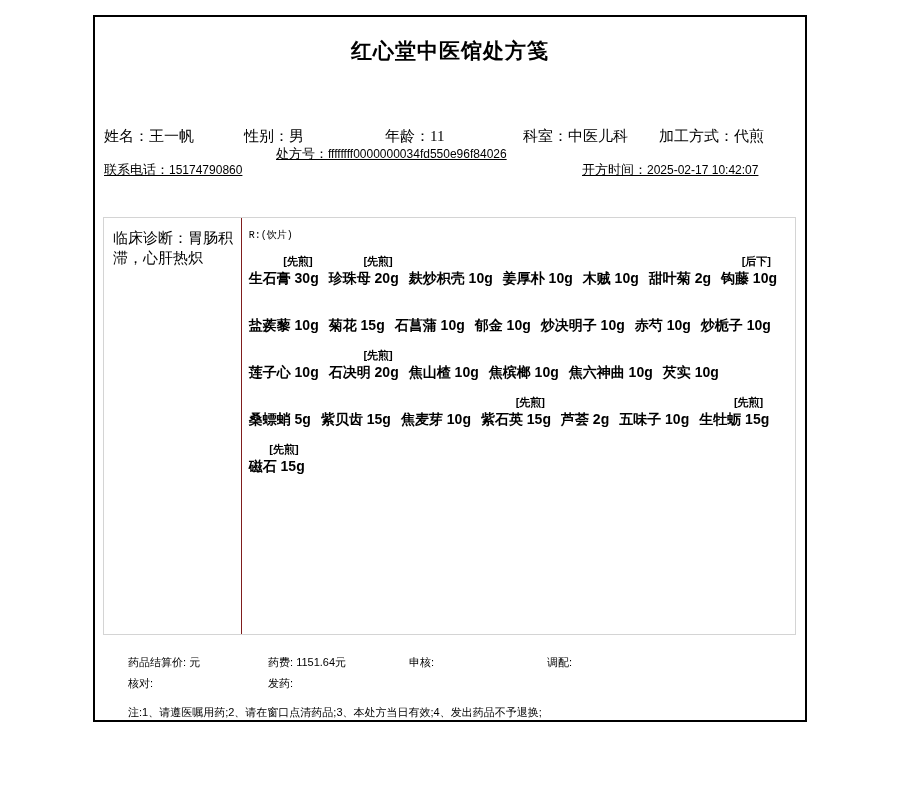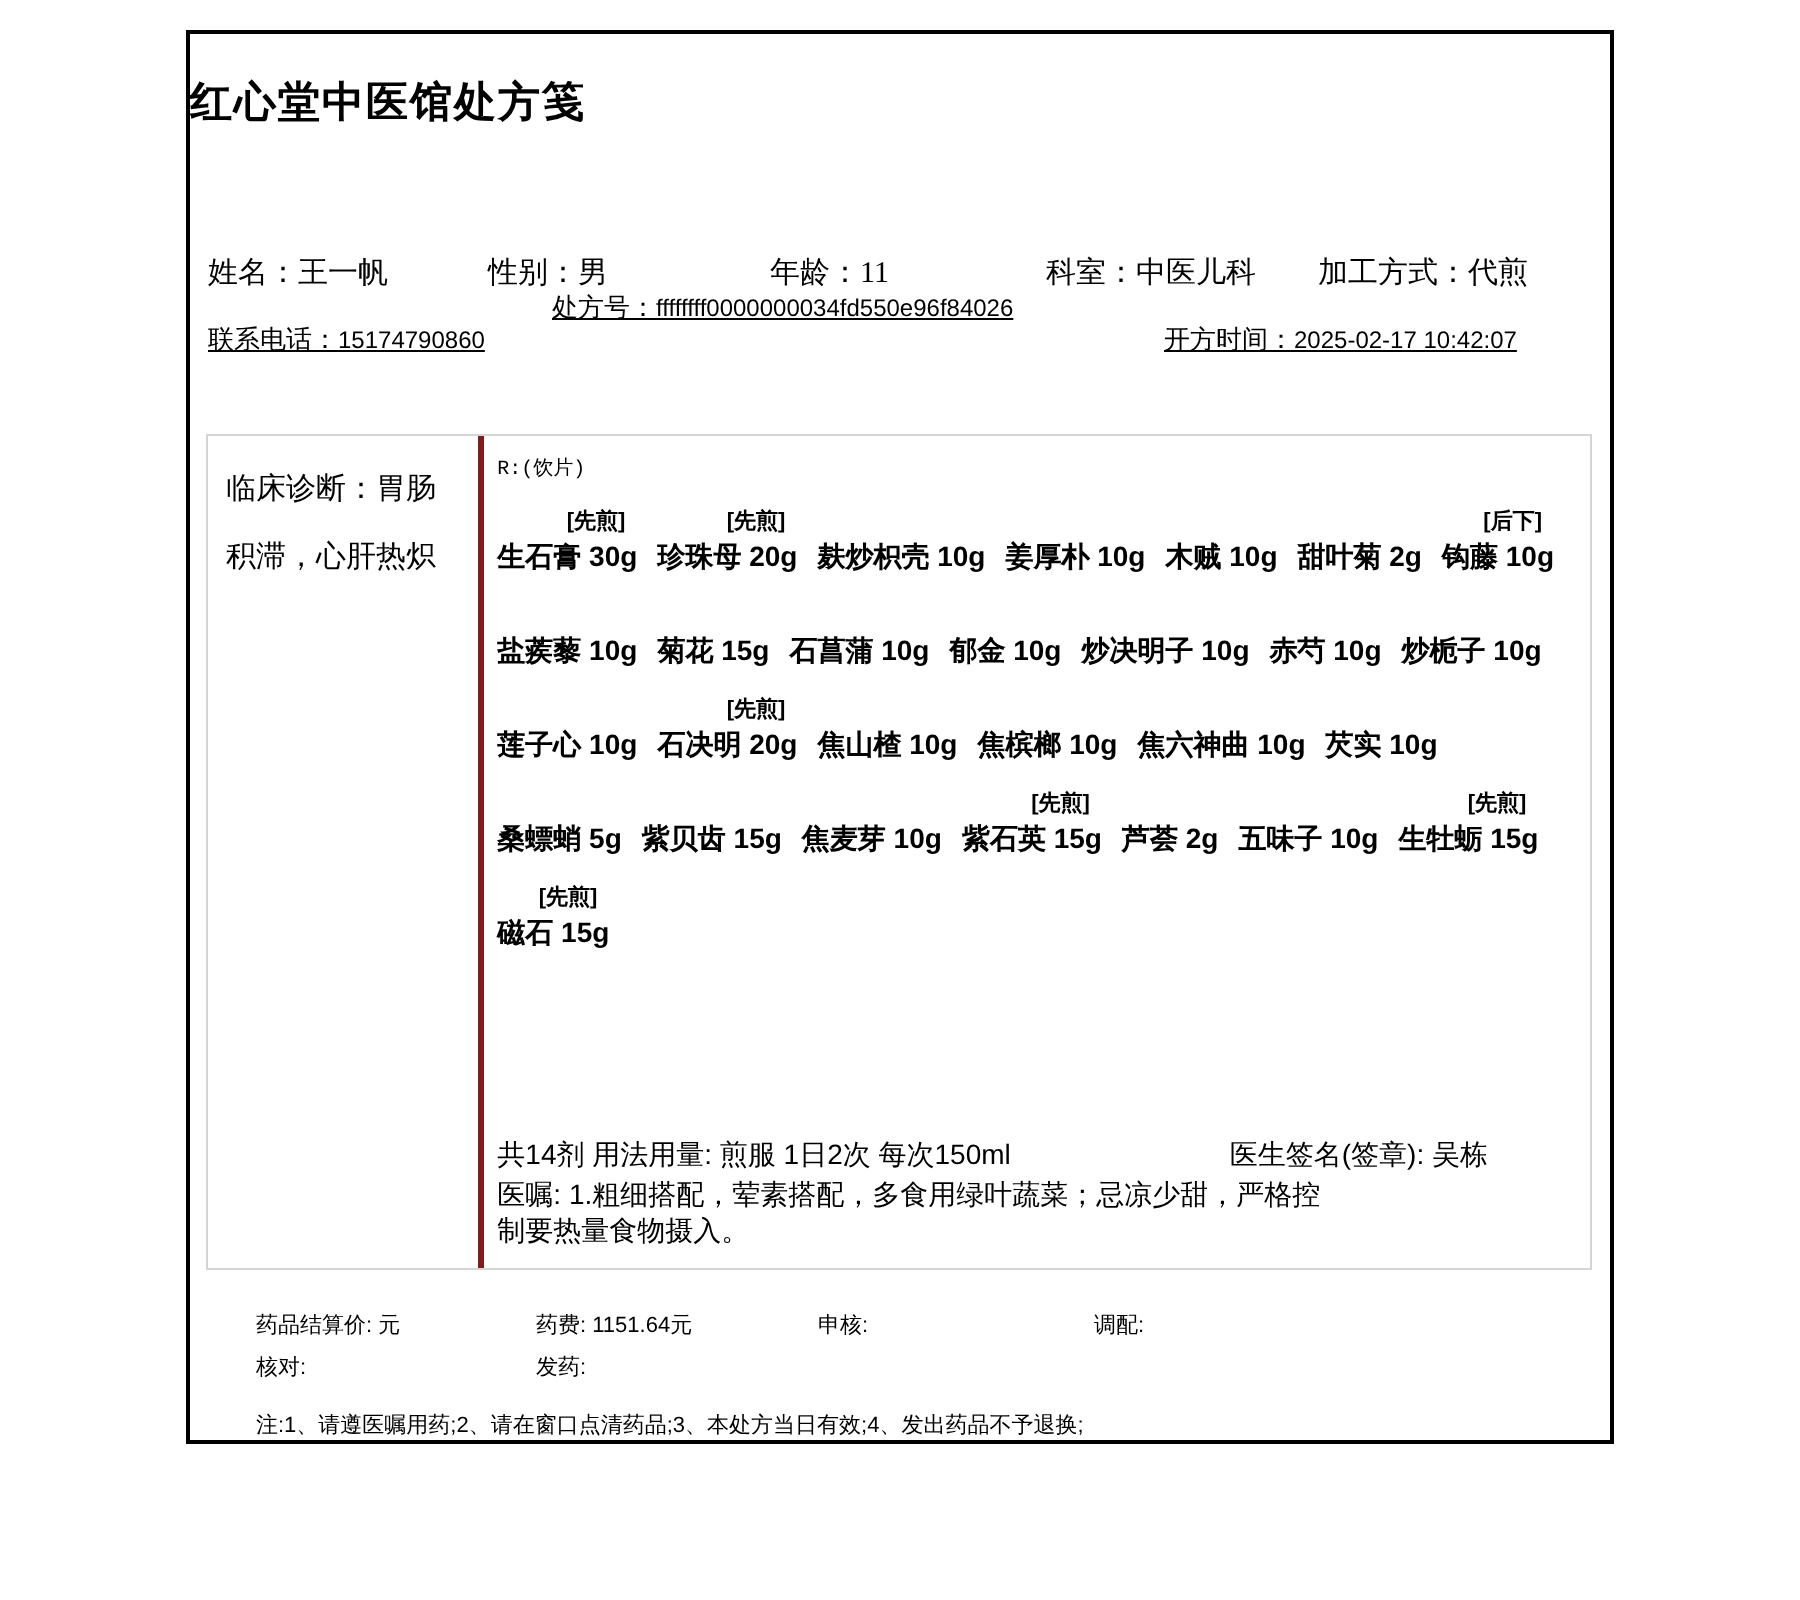--- a/index.html
+++ b/index.html
@@ -6,33 +6,33 @@
   body{
     width:900px;height:800px;background:#ffffff;position:relative;
     font-family:"Liberation Sans",sans-serif;color:#000;
     -webkit-font-smoothing:antialiased;
   }
   .page{
     position:absolute;left:93px;top:15px;width:710px;height:703px;
     border:2px solid #000;background:#fff;
   }
   .title{
-    position:absolute;top:20px;left:0;right:0;
+    position:absolute;top:20px;left:0;right:0;text-align:center;
     font-size:21px;font-weight:bold;letter-spacing:1px;
   }
   .pf{position:absolute;font-size:15px;white-space:nowrap;font-family:Liberation Serif, serif;}
   .pf2{position:absolute;font-size:13px;white-space:nowrap;text-decoration:underline;}
   .pf2 .ascii{font-size:12px;}
   .rx-table{
     position:absolute;left:8px;top:200px;width:693px;height:418px;
     border:1px solid #d4d4d4;display:flex;box-sizing:border-box;
   }
   .diag-cell{
-    width:139px;border-right:3px solid #7f1d1d;box-sizing:border-box;
-    padding:10px 6px 0 9px;font-size:15px;line-height:34px;
+    width:139px;border-right:1px solid #7f1d1d;box-sizing:border-box;
+    padding:10px 6px 0 9px;font-size:15px;line-height:20px;
   }
   .rx-cell{
     flex:1;position:relative;padding:8px 8px 0 7px;box-sizing:border-box;
   }
   .rx-header{font-size:10px;line-height:20px;margin-bottom:8px;font-family:Liberation Mono, monospace;}
   .herb-line{white-space:nowrap;margin-bottom:13px;}
   .herb{display:inline-block;margin-right:10px;vertical-align:bottom;font-weight:bold;}
   .herb-tag{
     display:block;height:14px;font-size:11px;line-height:14px;
     text-align:right;padding-right:6px;white-space:nowrap;
@@ -65,27 +65,20 @@
     <div class="diag-cell"><span>临床诊断：</span><span>胃肠积滞，心肝热炽</span></div>
     <div class="rx-cell">
       <div class="rx-header">R:(饮片)</div>
       <div>
           <div class="herb-line"><span class="herb"><span class="herb-tag">[先煎]</span><span class="herb-text">生石膏 30g</span></span><span class="herb"><span class="herb-tag">[先煎]</span><span class="herb-text">珍珠母 20g</span></span><span class="herb"><span class="herb-tag">&nbsp;</span><span class="herb-text">麸炒枳壳 10g</span></span><span class="herb"><span class="herb-tag">&nbsp;</span><span class="herb-text">姜厚朴 10g</span></span><span class="herb"><span class="herb-tag">&nbsp;</span><span class="herb-text">木贼 10g</span></span><span class="herb"><span class="herb-tag">&nbsp;</span><span class="herb-text">甜叶菊 2g</span></span><span class="herb"><span class="herb-tag">[后下]</span><span class="herb-text">钩藤 10g</span></span></div>
           <div class="herb-line"><span class="herb"><span class="herb-tag">&nbsp;</span><span class="herb-text">盐蒺藜 10g</span></span><span class="herb"><span class="herb-tag">&nbsp;</span><span class="herb-text">菊花 15g</span></span><span class="herb"><span class="herb-tag">&nbsp;</span><span class="herb-text">石菖蒲 10g</span></span><span class="herb"><span class="herb-tag">&nbsp;</span><span class="herb-text">郁金 10g</span></span><span class="herb"><span class="herb-tag">&nbsp;</span><span class="herb-text">炒决明子 10g</span></span><span class="herb"><span class="herb-tag">&nbsp;</span><span class="herb-text">赤芍 10g</span></span><span class="herb"><span class="herb-tag">&nbsp;</span><span class="herb-text">炒栀子 10g</span></span></div>
           <div class="herb-line"><span class="herb"><span class="herb-tag">&nbsp;</span><span class="herb-text">莲子心 10g</span></span><span class="herb"><span class="herb-tag">[先煎]</span><span class="herb-text">石决明 20g</span></span><span class="herb"><span class="herb-tag">&nbsp;</span><span class="herb-text">焦山楂 10g</span></span><span class="herb"><span class="herb-tag">&nbsp;</span><span class="herb-text">焦槟榔 10g</span></span><span class="herb"><span class="herb-tag">&nbsp;</span><span class="herb-text">焦六神曲 10g</span></span><span class="herb"><span class="herb-tag">&nbsp;</span><span class="herb-text">芡实 10g</span></span></div>
           <div class="herb-line"><span class="herb"><span class="herb-tag">&nbsp;</span><span class="herb-text">桑螵蛸 5g</span></span><span class="herb"><span class="herb-tag">&nbsp;</span><span class="herb-text">紫贝齿 15g</span></span><span class="herb"><span class="herb-tag">&nbsp;</span><span class="herb-text">焦麦芽 10g</span></span><span class="herb"><span class="herb-tag">[先煎]</span><span class="herb-text">紫石英 15g</span></span><span class="herb"><span class="herb-tag">&nbsp;</span><span class="herb-text">芦荟 2g</span></span><span class="herb"><span class="herb-tag">&nbsp;</span><span class="herb-text">五味子 10g</span></span><span class="herb"><span class="herb-tag">[先煎]</span><span class="herb-text">生牡蛎 15g</span></span></div>
           <div class="herb-line"><span class="herb"><span class="herb-tag">[先煎]</span><span class="herb-text">磁石 15g</span></span></div>
         </div>
-      <div class="rx-bottom">
-        <div class="summary-row">
-          <span>共14剂 用法用量: 煎服 1日2次 每次150ml</span>
-          <span class="doctor-sign"><span>医生签名(签章): </span><span>吴栋</span></span>
-        </div>
-        <div class="advice">医嘱: 1.粗细搭配，荤素搭配，多食用绿叶蔬菜；忌凉少甜，严格控制要热量食物摄入。</div>
-      </div>
     </div>
   </div>
 
   <span class="ff" style="left:9px;top:638px"><span>药品结算价: </span><span>元</span></span>
   <span class="ff" style="left:149px;top:638px"><span>药费: </span><span>1151.64元</span></span>
   <span class="ff" style="left:290px;top:638px">申核:</span>
   <span class="ff" style="left:428px;top:638px">调配:</span>
   <span class="ff" style="left:9px;top:659px">核对:</span>
   <span class="ff" style="left:149px;top:659px">发药:</span>
   <span class="ff" style="left:9px;top:688px">注:1、请遵医嘱用药;2、请在窗口点清药品;3、本处方当日有效;4、发出药品不予退换;</span>

